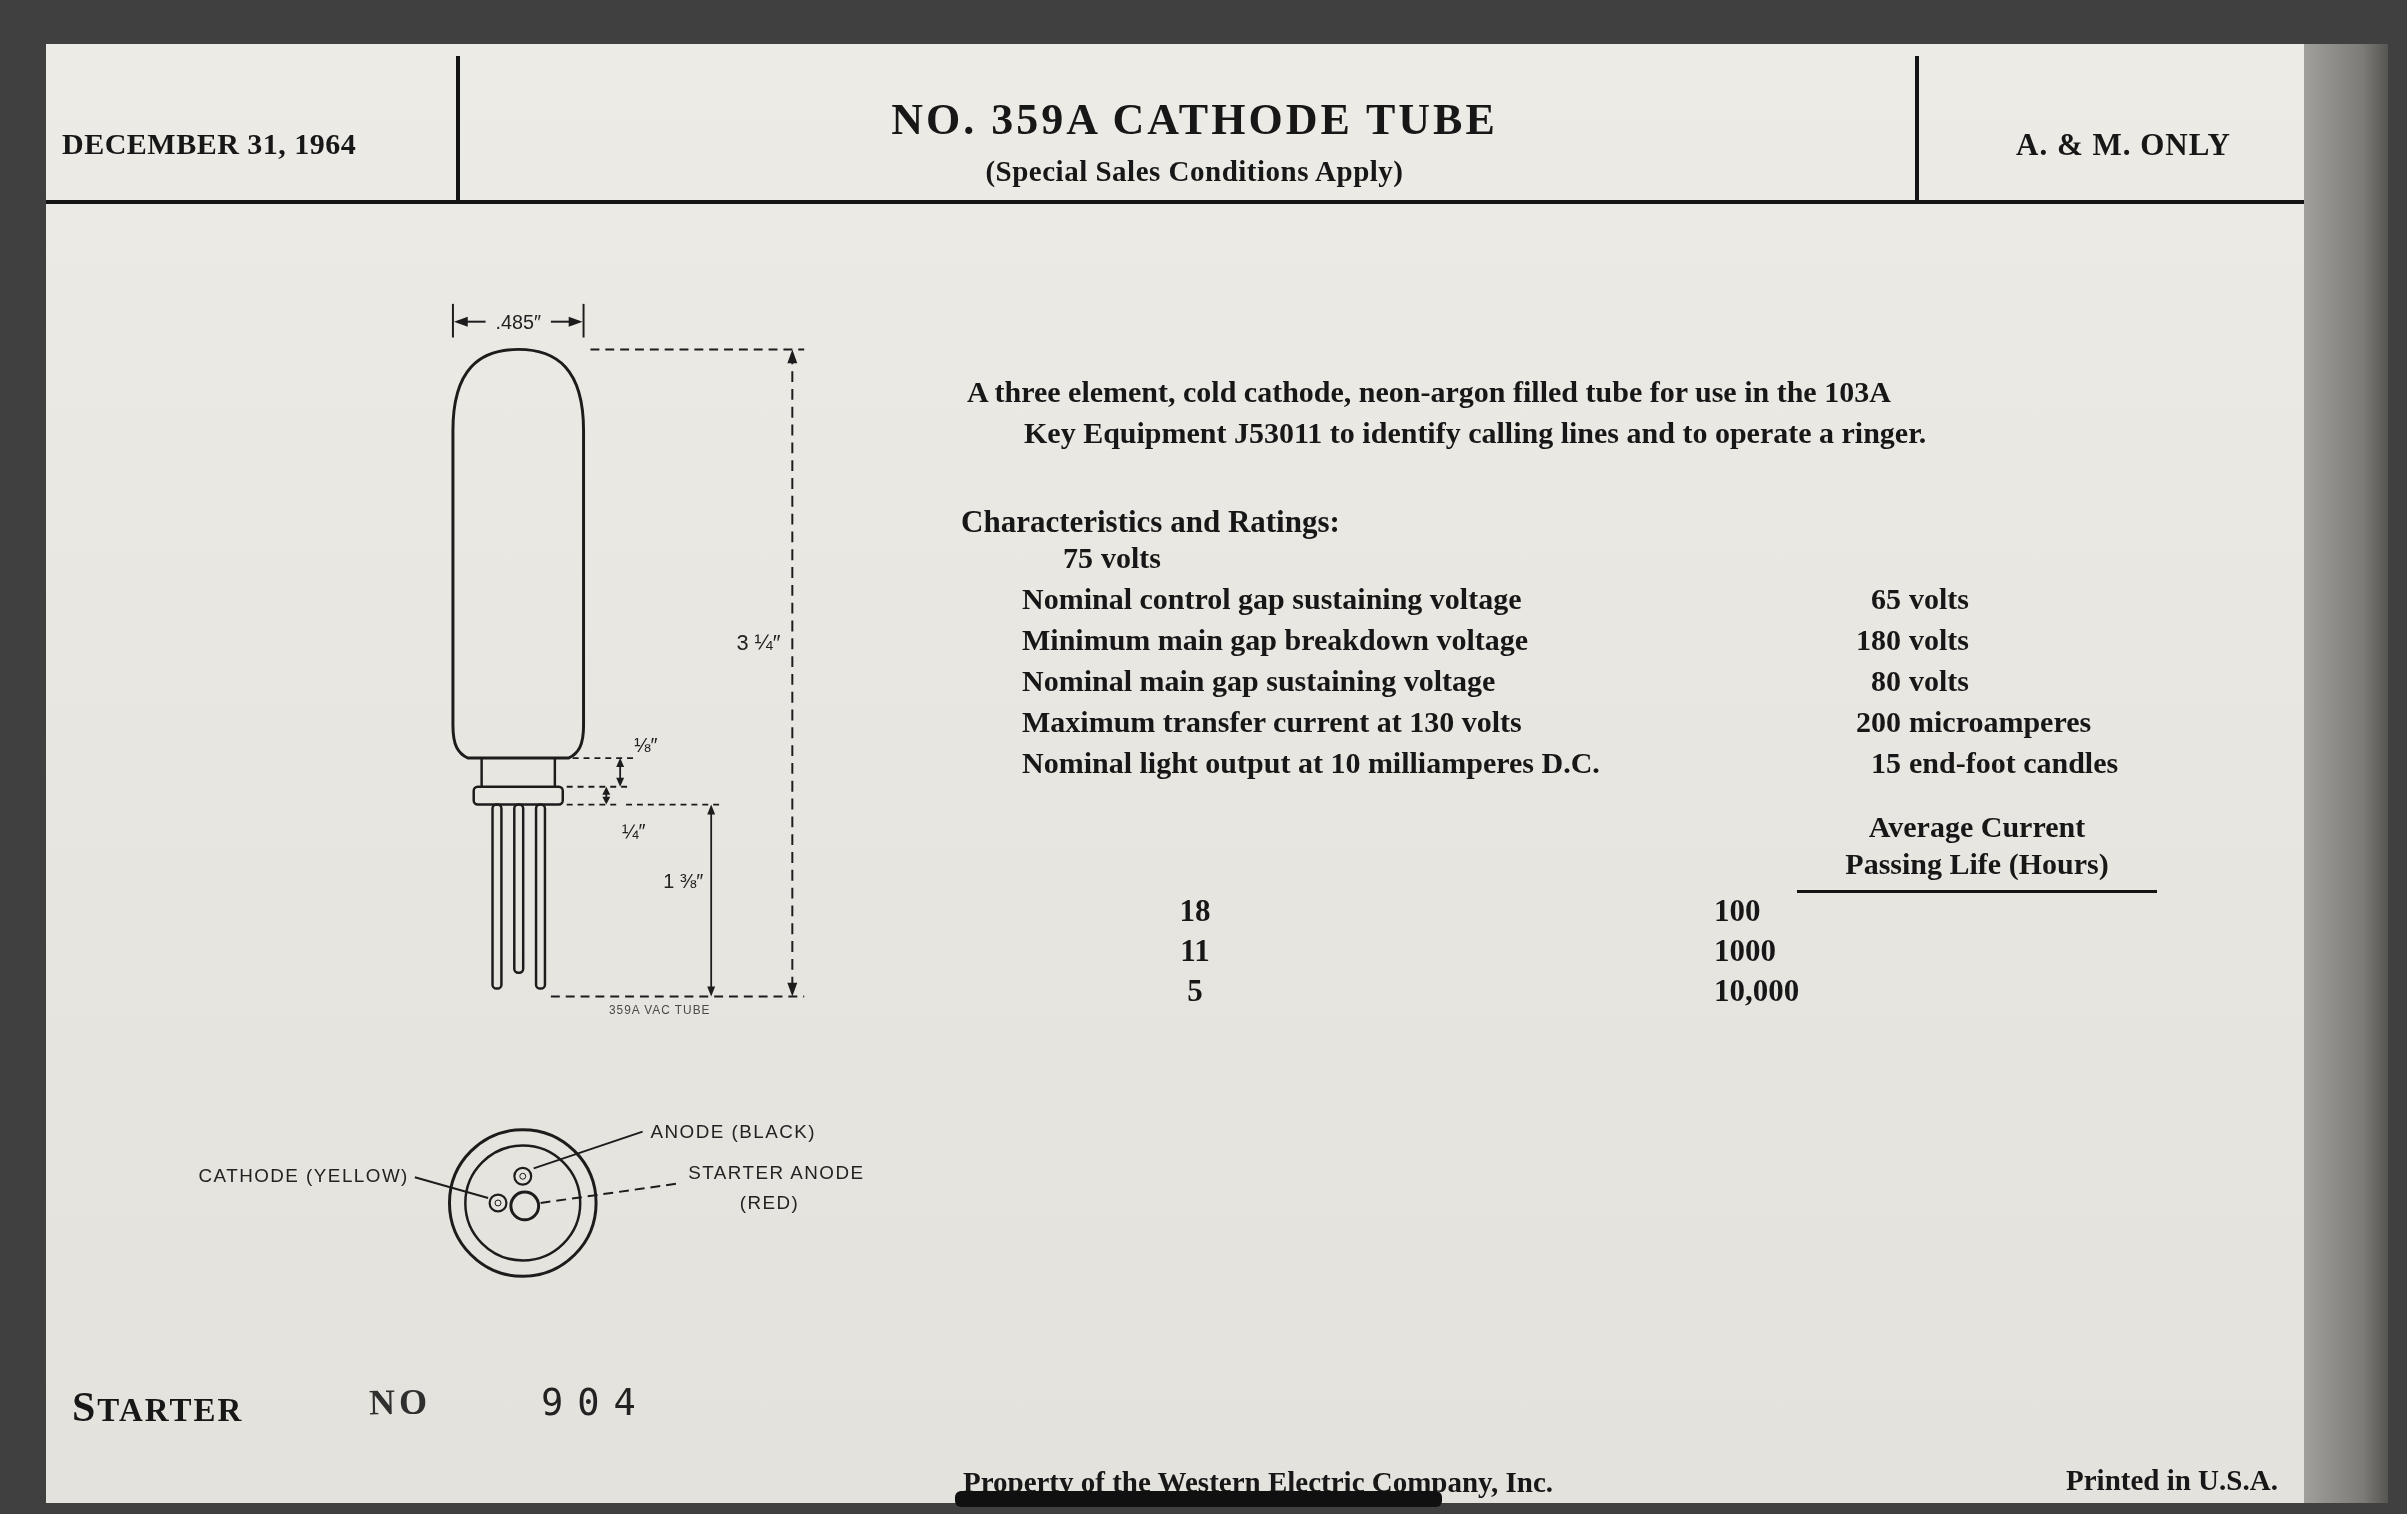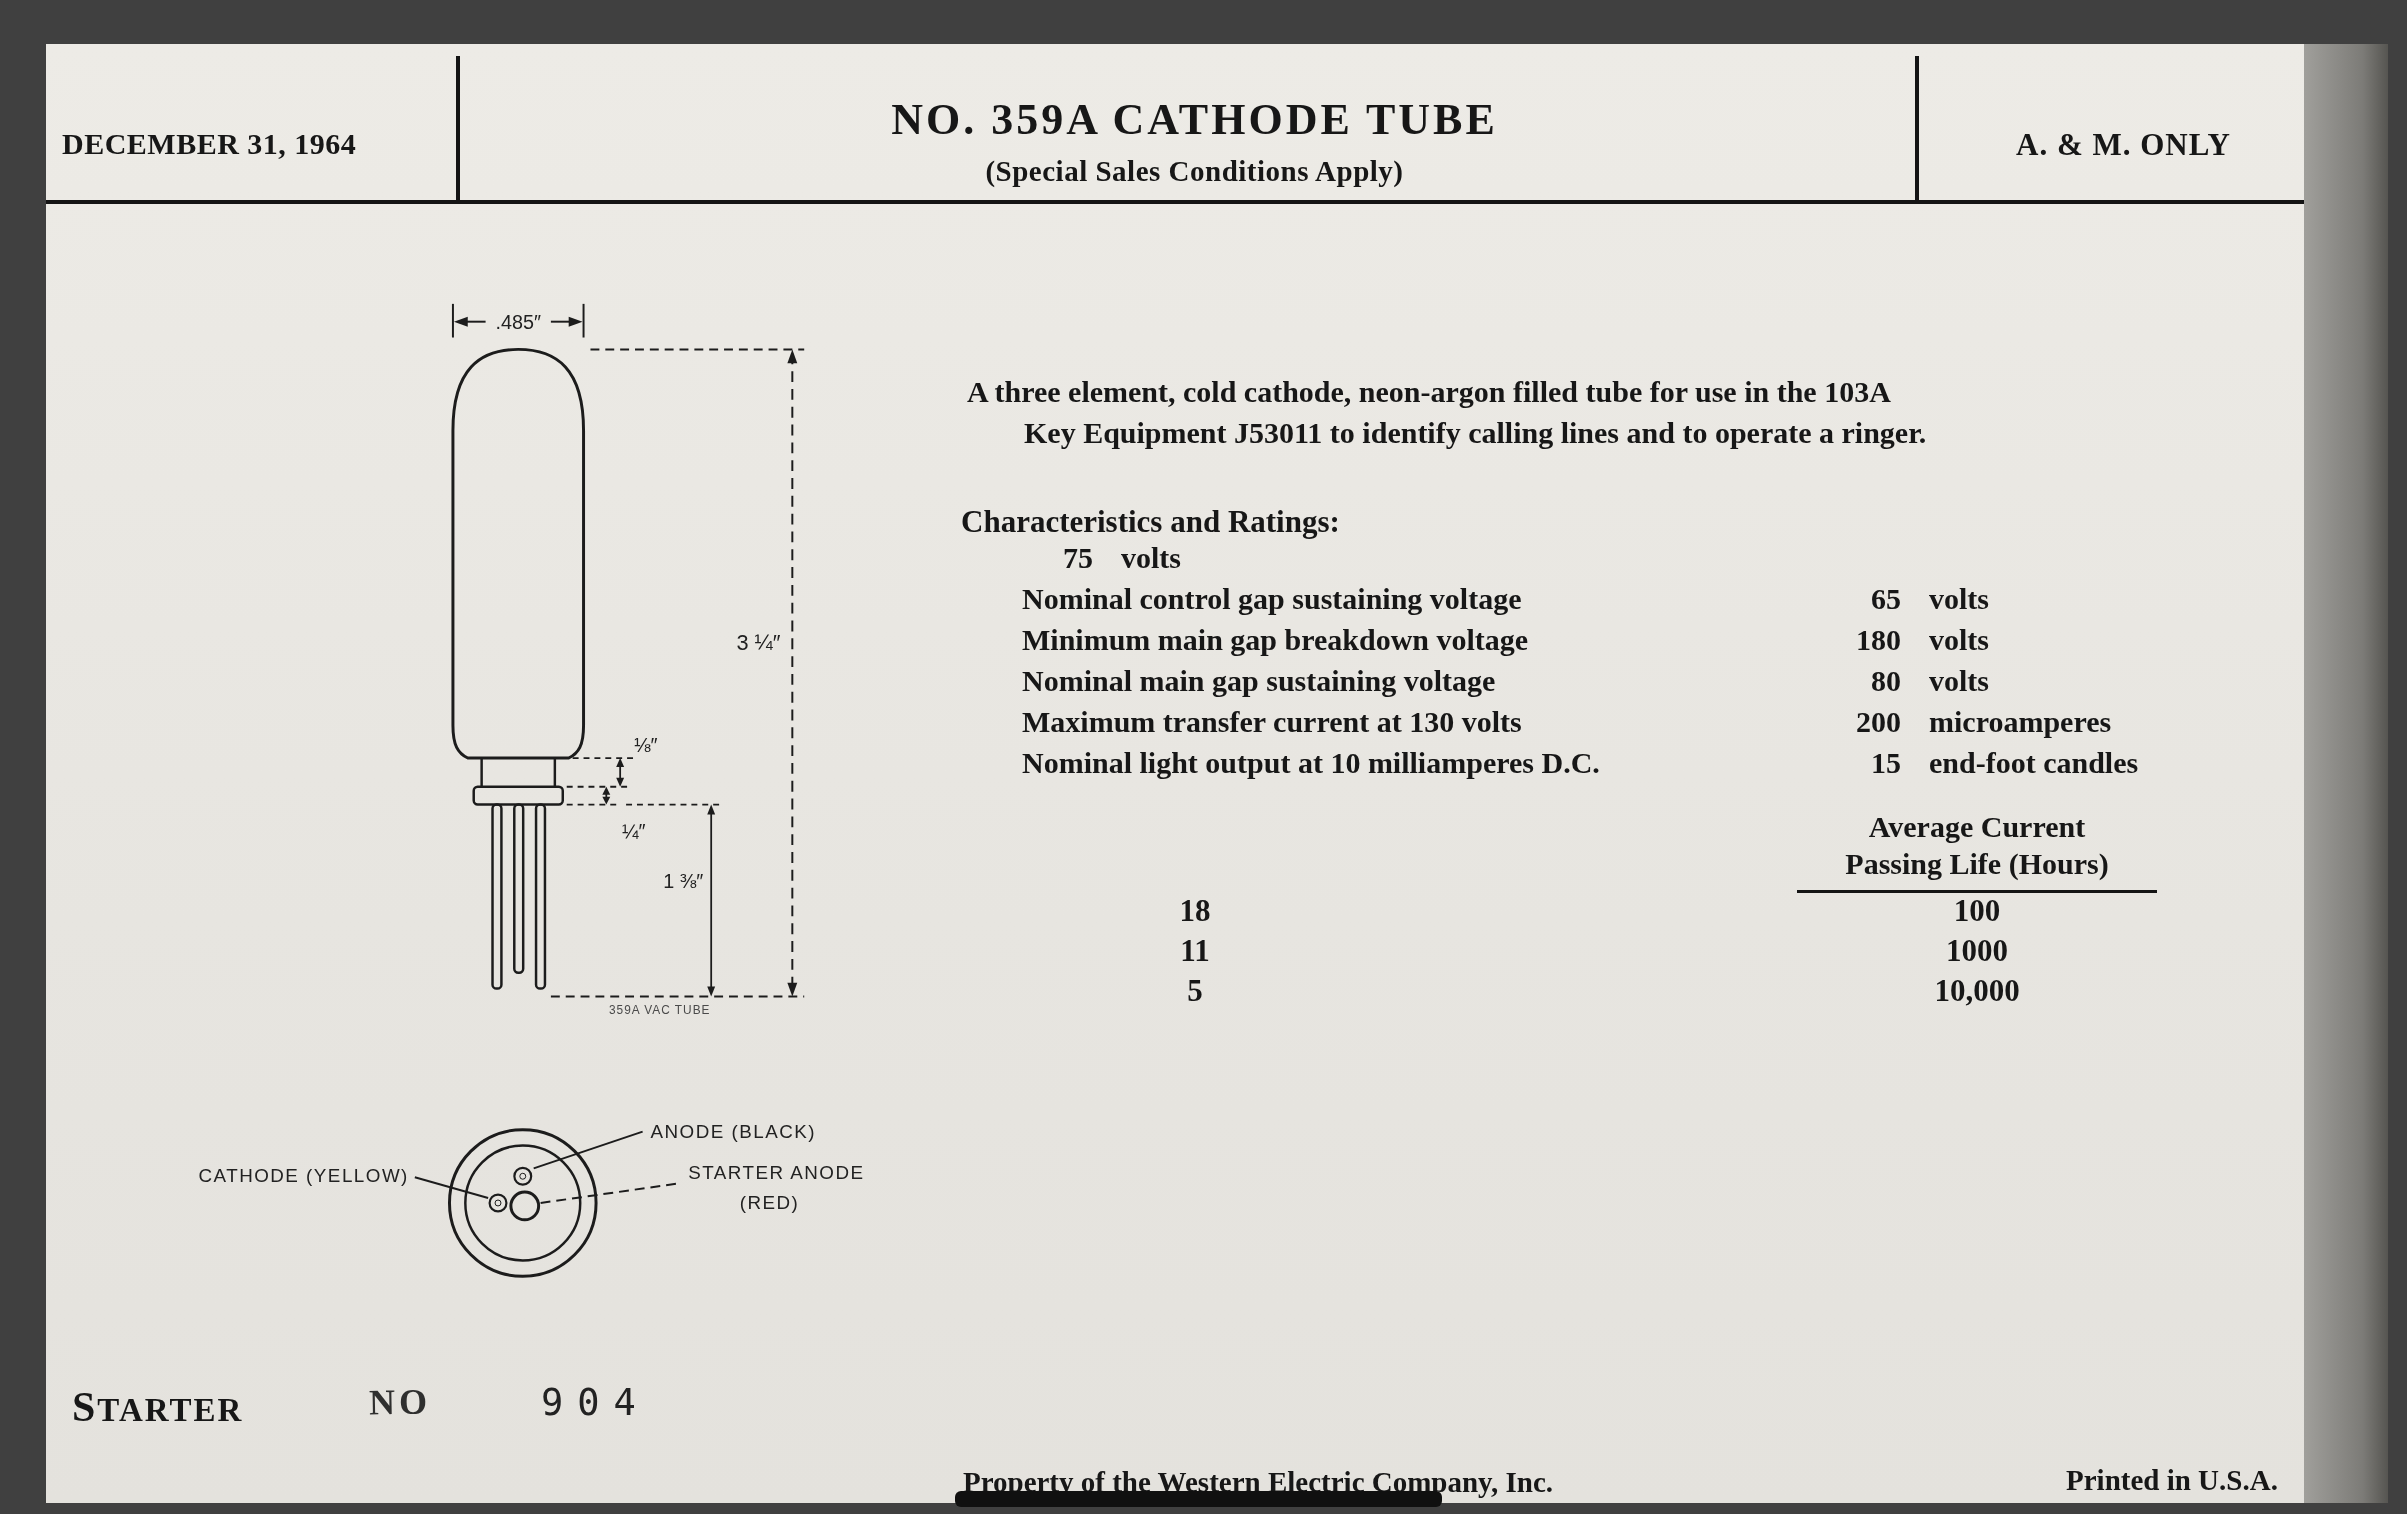--- a/index.html
+++ b/index.html
@@ -22,30 +22,30 @@
   .hrule{position:absolute;left:0;top:156px;width:100%;height:4px;background:#141414;}
 
   
   .intro{position:absolute;left:921px;top:327px;font-size:30px;font-weight:700;line-height:41px;}
   .intro .l2{margin-left:57px;}
   .char-head{position:absolute;left:915px;top:460px;font-size:31px;font-weight:700;}
   .char-rows{position:absolute;left:976px;top:497px;}
   .crow{display:flex;align-items:baseline;height:41px;font-size:30px;font-weight:700;}
   .clabel{width:808px;}
   .cnum{width:71px;text-align:right;}
-  .cunit{margin-left:28px;}
+  .cunit{margin-left:8px;}
 
   
   .thead{position:absolute;text-align:center;font-size:30px;font-weight:700;line-height:37px;
          border-bottom:3px solid #141414;padding-bottom:8px;}
   .thead1{left:1030px;top:764px;width:238px;}
   .thead2{left:1751px;top:764px;width:360px;}
   .trow{position:absolute;height:40px;font-size:31px;font-weight:700;}
   .tcell1{position:absolute;left:1030px;width:238px;text-align:center;}
-  .tcell2{position:absolute;left:1751px;width:360px;text-align:center;}
+  .tcell2{position:absolute;left:1668px;width:360px;text-align:left;}
   .trow0{top:849px;} .trow1{top:889px;} .trow2{top:929px;}
 
   
   .catalog-word{position:absolute;left:26px;top:1339px;font-size:33px;font-weight:700;letter-spacing:2px;}
   .catalog-word::first-letter{font-size:42px;}
   .catalog-no{position:absolute;left:323px;top:1337px;font-size:36px;font-weight:700;letter-spacing:4px;
               opacity:.88;transform:rotate(-1deg);}
   .catalog-num{position:absolute;left:495px;top:1337px;font-size:37px;
                font-family:"DejaVu Sans Mono", monospace;letter-spacing:14px;color:#222;}
   .foot-prop{position:absolute;left:519px;top:1422px;width:1386px;text-align:center;

